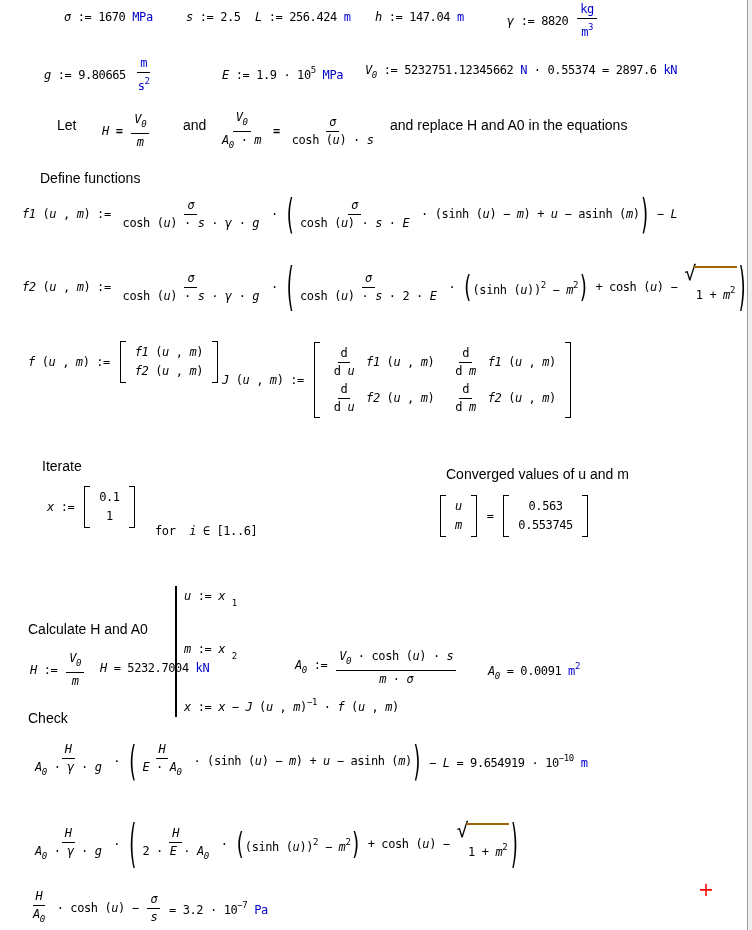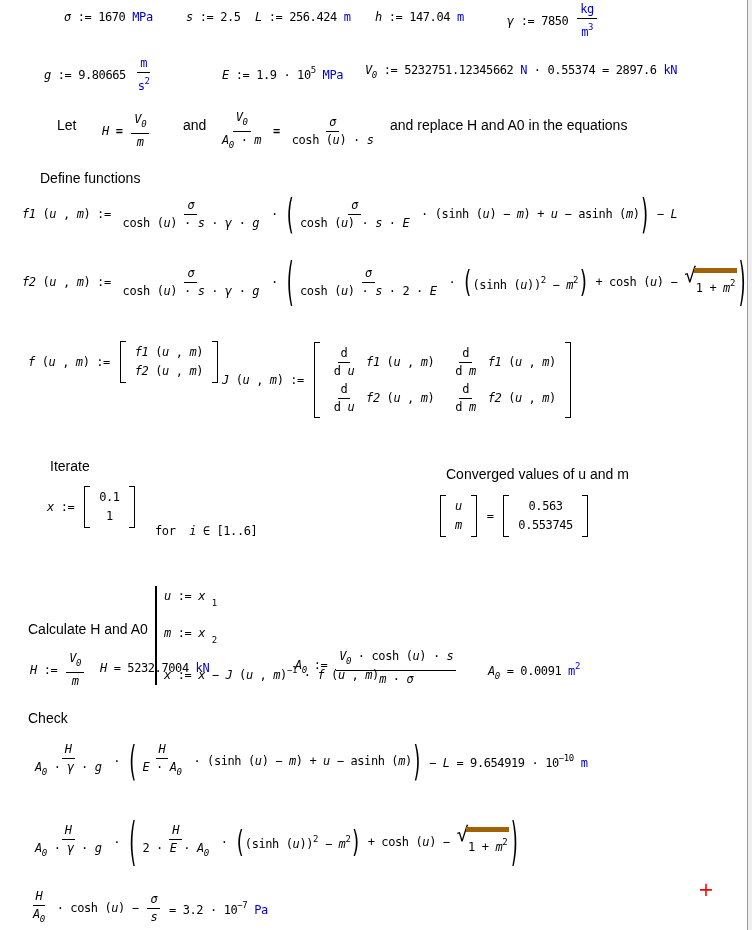--- a/index.html
+++ b/index.html
@@ -33,42 +33,42 @@
   .jrow{display:flex;gap:16px;align-items:center}
   .cell{display:flex;align-items:center}
 
   .bp{display:inline-block;font-size:18px;line-height:1;font-weight:400;transform-origin:center}
   .s1{transform:scaleY(2.3)}
   .s2{transform:scaleY(2.9)}
   .s3{transform:scaleY(1.7)}
 
   .radwrap{display:inline-flex;align-items:flex-start}
   .rad{font-size:20px;line-height:15px;margin-right:-2px}
-  .radcap{border-top:5px solid #a16207;padding:1px 2px 0;line-height:18px}
+  .radcap{border-top:2px solid #a16207;padding:9px 2px 0;line-height:26px}
 
   .forwrap{position:absolute;font-family:"DejaVu Sans Mono","Liberation Mono",monospace;
            font-size:12px;letter-spacing:-0.4px;white-space:pre;color:#000;line-height:20px}
-  .forbody{border-left:2px solid #000;margin-left:0;margin-top:5px;padding-left:7px;
-           display:flex;flex-direction:column;gap:10px}
+  .forbody{border-left:2px solid #000;margin-left:20px;margin-top:5px;padding-left:7px;
+           display:flex;flex-direction:column;gap:26px}
 
   .cursor{position:absolute;color:#ff0000;font-family:"DejaVu Sans",sans-serif;
           font-size:19px;line-height:1;font-weight:500}
 
   .pageedge{position:absolute;top:0;left:747px;width:5px;height:930px;
             background:#efefef;border-left:1px solid #9a9a9a}
 </style>
 </head>
 <body>
 
 <div class="region" style="left:64px;top:7px"><span><span class="v">σ</span><span> := </span><span>1670</span><span> </span><span class="u">MPa</span></span></div>
 <div class="region" style="left:186px;top:7px"><span><span class="v">s</span><span> := </span><span>2.5</span></span></div>
 <div class="region" style="left:255px;top:7px"><span><span class="v">L</span><span> := </span><span>256.424</span><span> </span><span class="u">m</span></span></div>
 <div class="region" style="left:375px;top:7px"><span><span class="v">h</span><span> := </span><span>147.04</span><span> </span><span class="u">m</span></span></div>
 <div class="region" style="left:507px;top:2px">
-  <span><span class="v">γ</span><span> := </span><span>7850</span><span> </span></span>
+  <span><span class="v">γ</span><span> := </span><span>8820</span><span> </span></span>
   <span class="frac">
     <span class="fnum"><span class="u">kg</span></span>
     <span class="fden"><span class="u">m</span><span class="usup">3</span></span>
   </span>
 </div>
 
 <div class="region" style="left:44px;top:56px">
   <span><span class="v">g</span><span> := </span><span>9.80665</span><span> </span></span>
   <span class="frac">
     <span class="fnum"><span class="u">m</span></span>
@@ -179,21 +179,21 @@
         <span class="cell">
           <span class="frac"><span class="fnum"><span>d</span></span><span class="fden"><span>d </span><span class="v">m</span></span></span>
           <span><span> </span><span class="v">f2</span><span> (</span><span class="v">u</span><span> , </span><span class="v">m</span><span>)</span></span>
         </span>
       </span>
     </span>
     <span class="mbr"></span>
   </span>
 </div>
 
-<div class="lbl" style="left:50px;top:458px">Iterate</div>
+<div class="lbl" style="left:42px;top:458px">Iterate</div>
 
 <div class="region" style="left:47px;top:486px">
   <span><span class="v">x</span><span> := </span></span>
   <span class="mat">
     <span class="mbl"></span>
     <span class="mrows">
       <span class="mr"><span>0.1</span></span>
       <span class="mr"><span>1</span></span>
     </span>
     <span class="mbr"></span>

